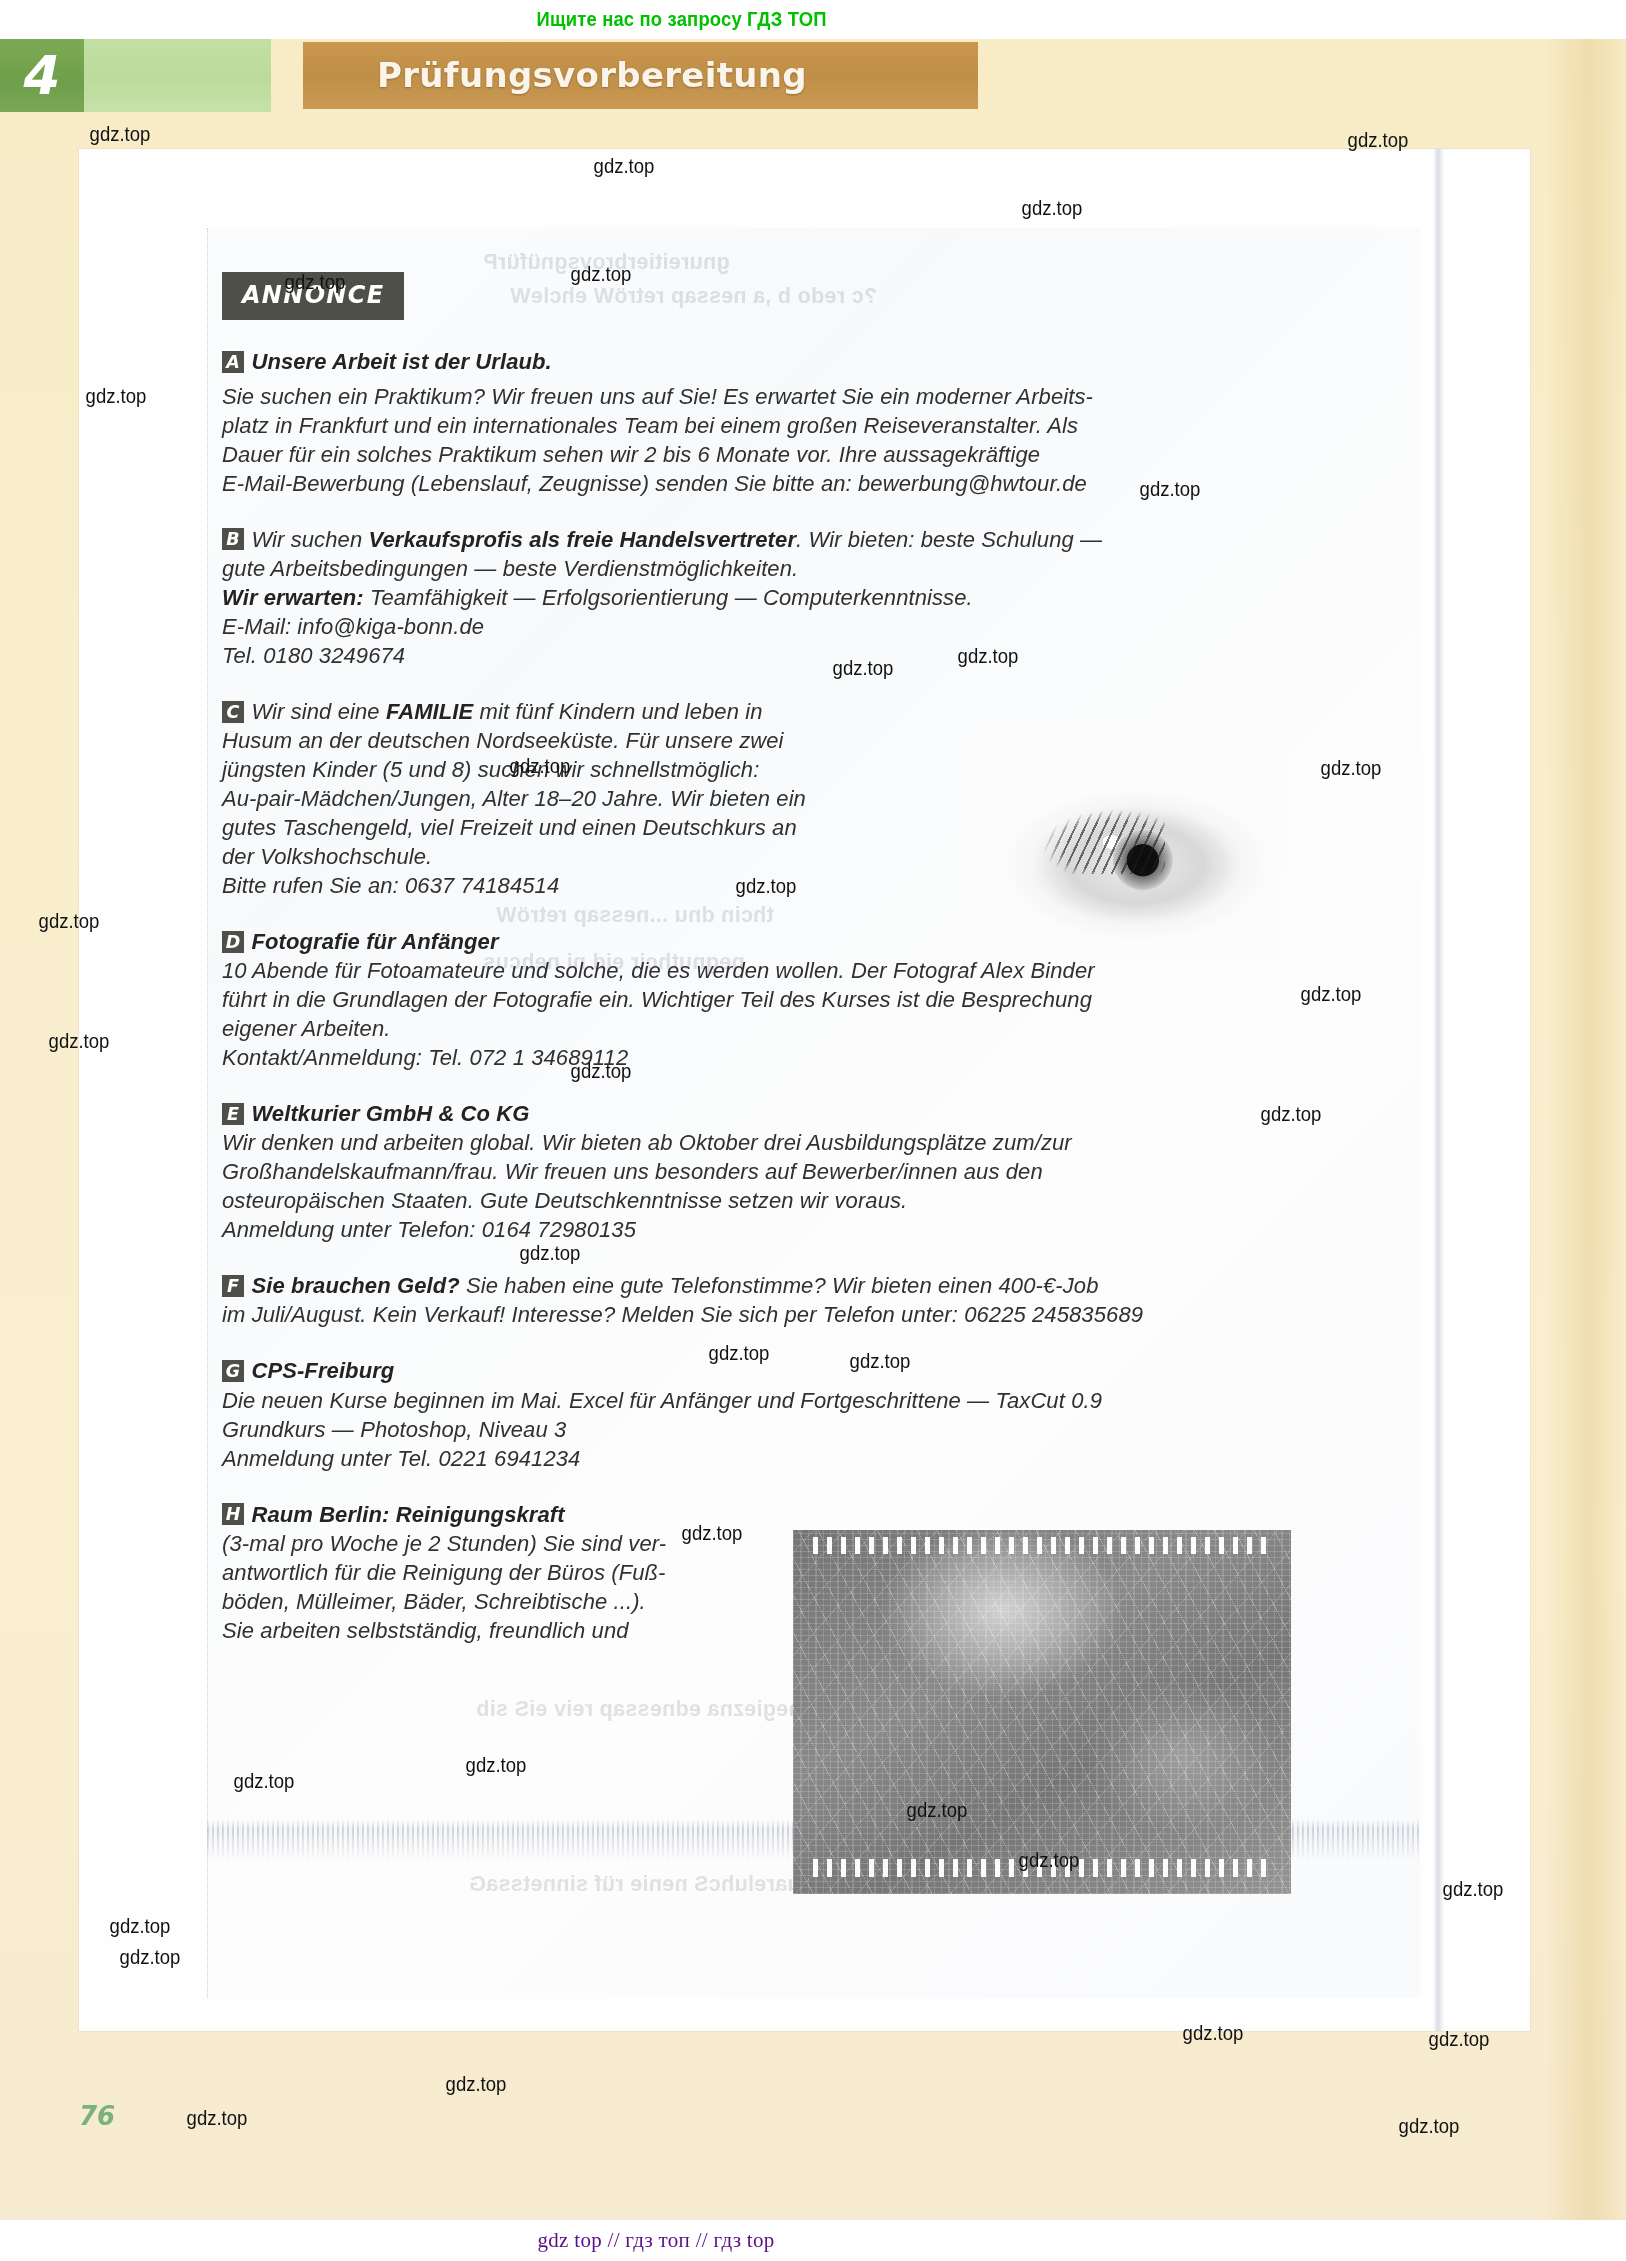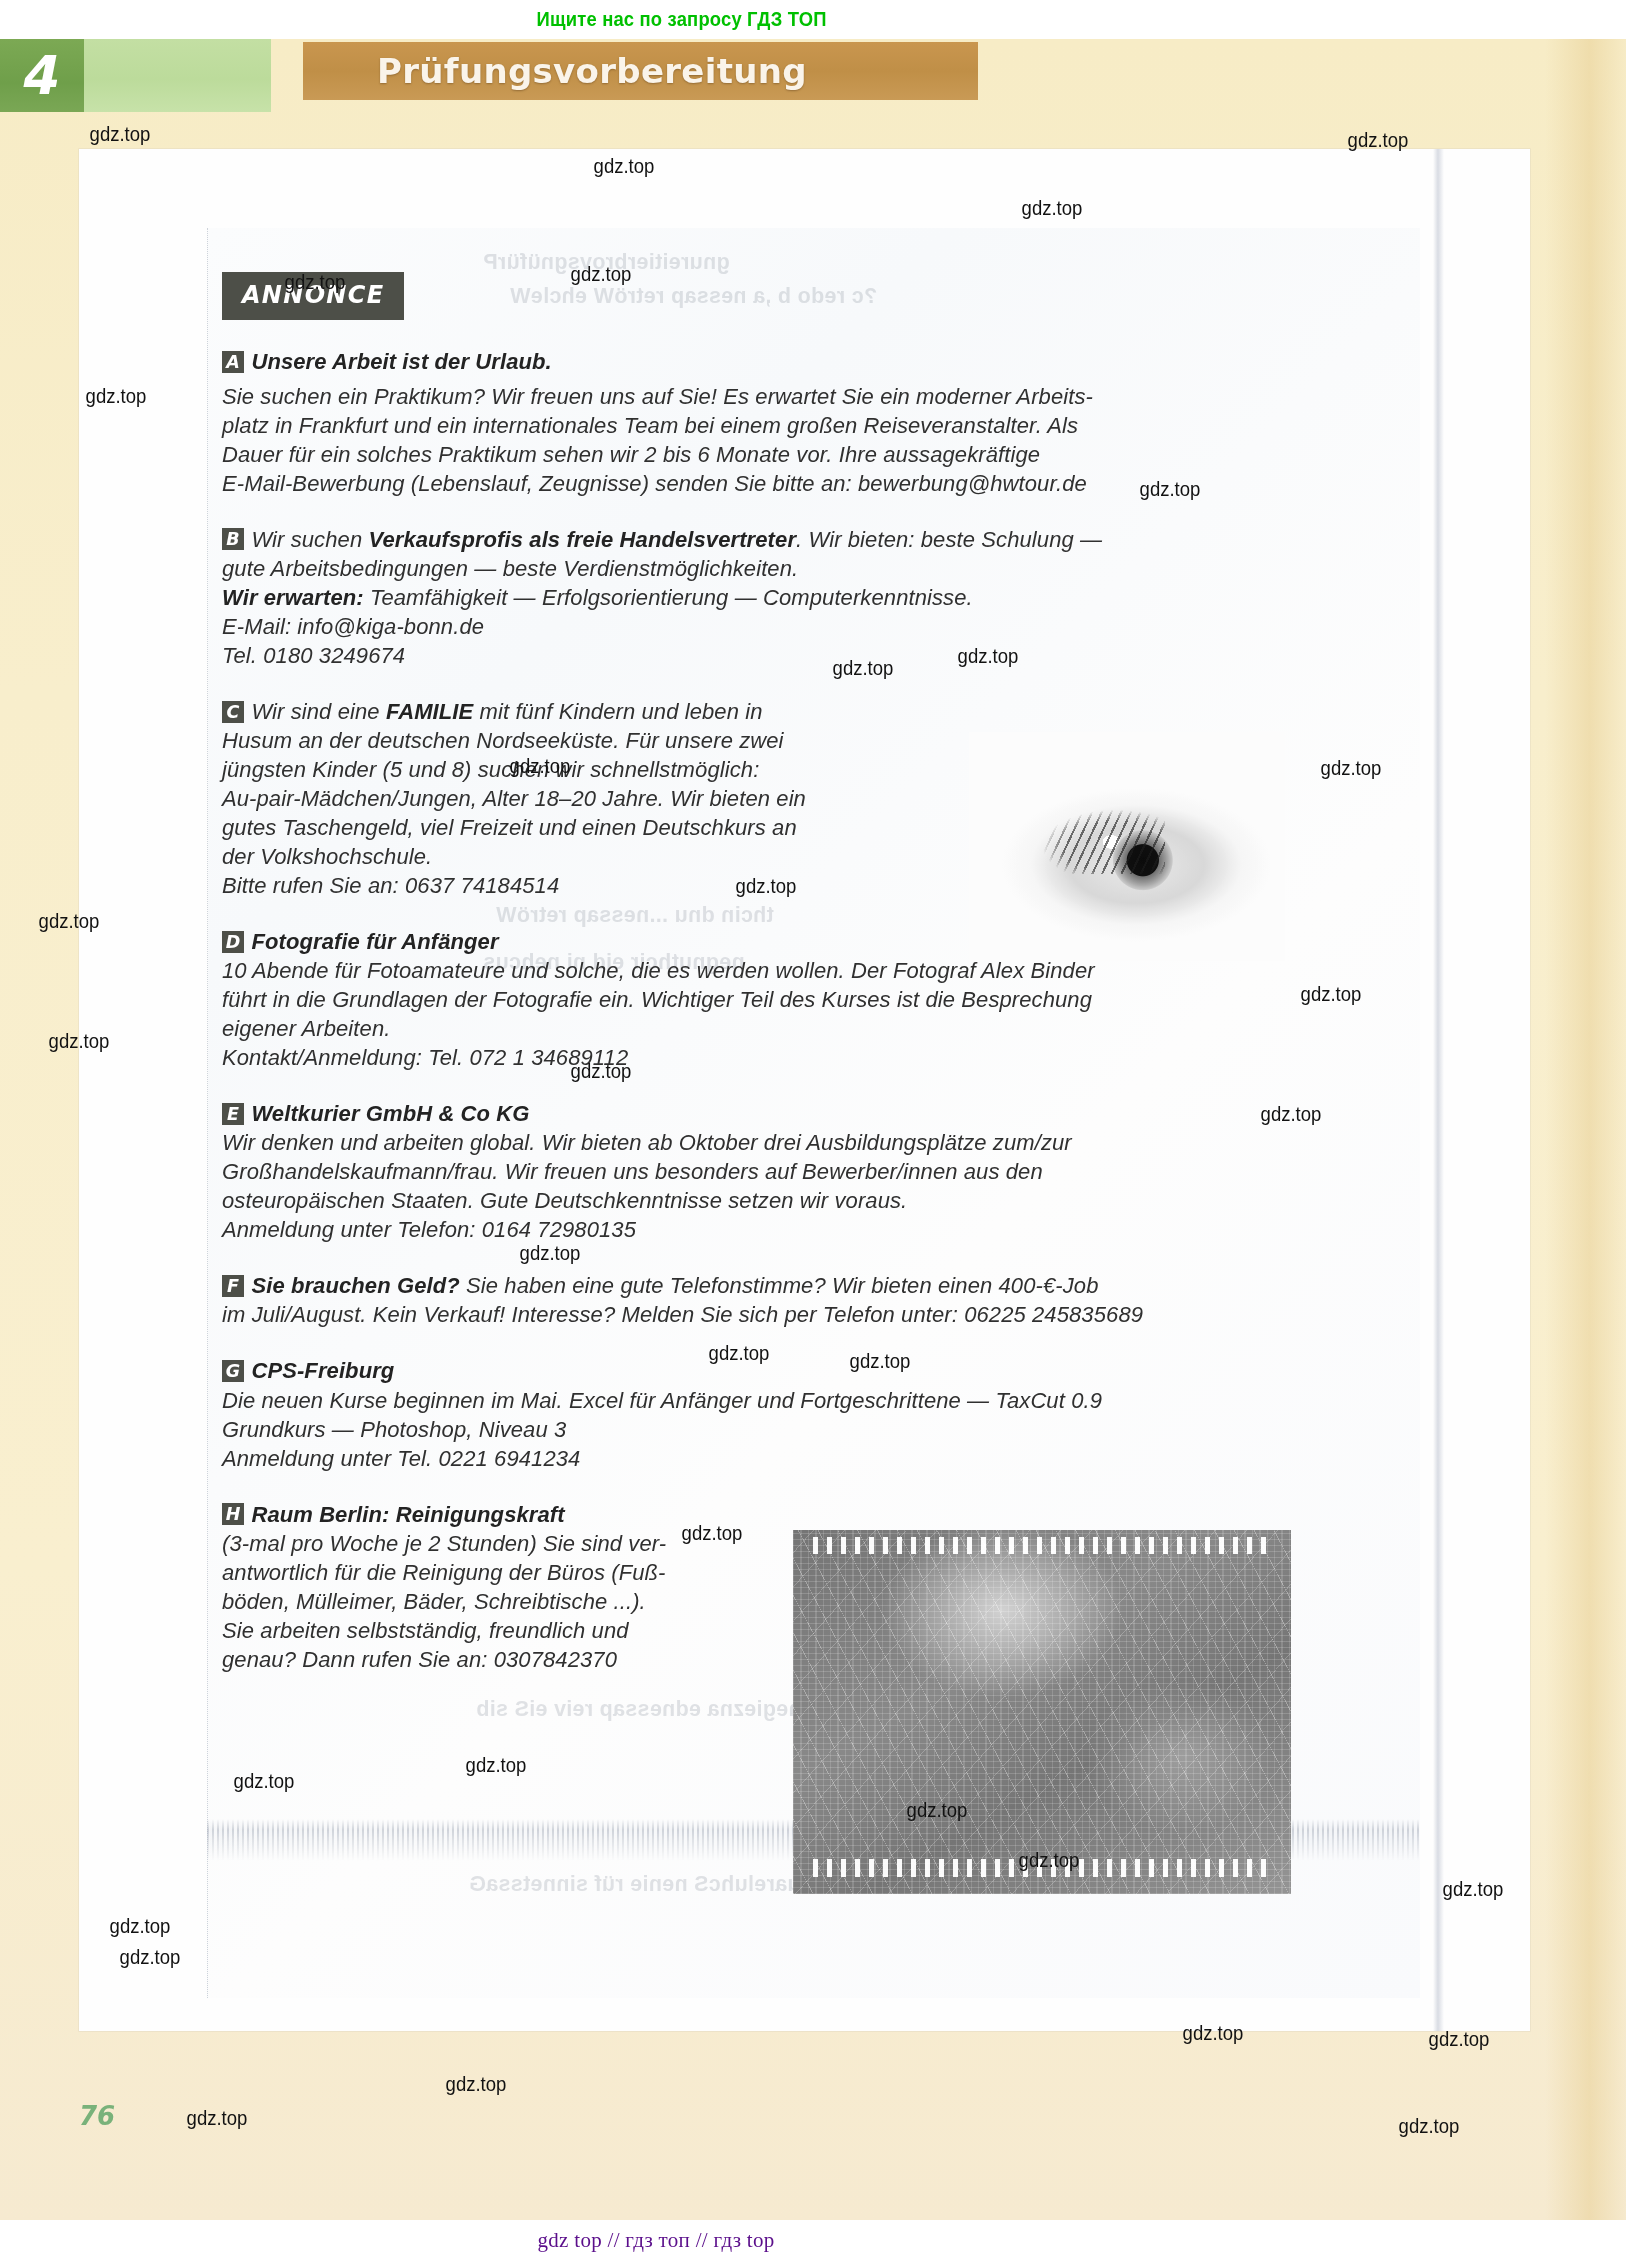--- a/index.html
+++ b/index.html
@@ -45,21 +45,21 @@
     color:#ffffff; font-size:53px; font-weight:700; font-style:italic;
     display:flex; align-items:center; justify-content:center;
     font-family:"DejaVu Sans", sans-serif;
     line-height:1;
   }
   .hdr-green{
     position:absolute; left:84px; top:0; width:187px; height:73px;
     background:linear-gradient(180deg,#c3dfa3,#bcdb9b 55%,#c7e2a9);
   }
   .hdr-title{
-    position:absolute; left:303px; top:2.7px; width:675px; height:58px;
+    position:absolute; left:303px; top:2.7px; width:675px; height:67px;
     background:linear-gradient(180deg,#c9964f,#c08f47 50%,#c99a55);
     display:flex; align-items:center;
   }
   .hdr-title span{
     color:#faf4ea; font-size:34px; font-weight:700;
     margin-left:74px; letter-spacing:0.3px;
     text-shadow:0 1.3px 2px rgba(90,60,25,.45);
     font-family:"DejaVu Sans", sans-serif;
   }
 
@@ -325,21 +325,20 @@
     
     <div class="ad">
       <p>
         <span class="tag">H</span><b class="hd">Raum Berlin: Reinigungskraft</b>
       </p>
       <p>
         <span class="ln">(3-mal pro Woche je 2 Stunden) Sie sind ver-</span>
         <span class="ln">antwortlich für die Reinigung der Büros (Fuß-</span>
         <span class="ln">böden, Mülleimer, Bäder, Schreibtische ...).</span>
         <span class="ln">Sie arbeiten selbstständig, freundlich und</span>
-        <span class="ln">genau? Dann rufen Sie an: 0307842370</span>
       </p>
     </div>
 
   </div>
 
   <div class="pageno">76</div>
 </div>
 
 <div id="wm-layer">
     <div class="wm" style="left: 88px; top: 123px;">gdz.top</div>

